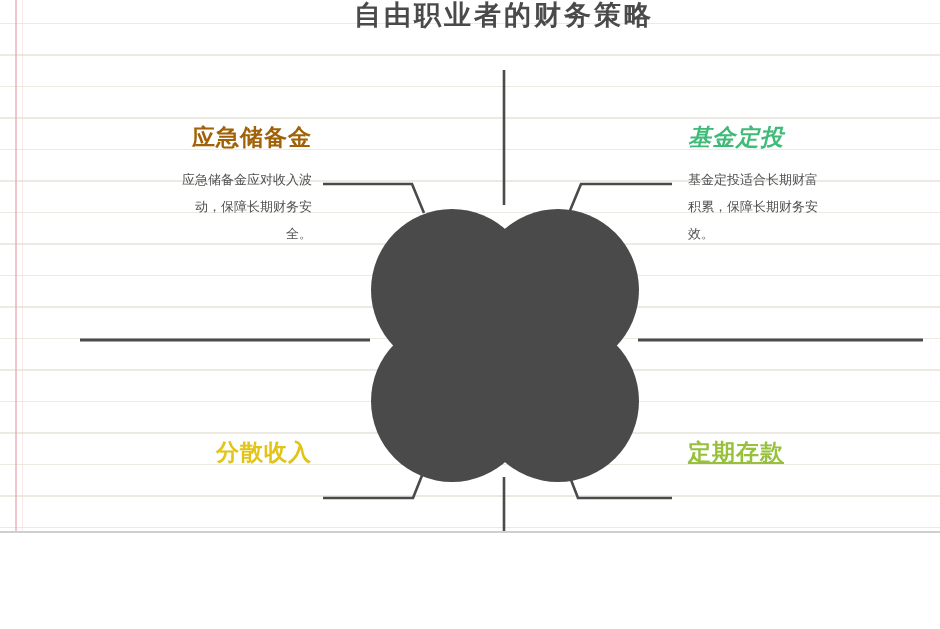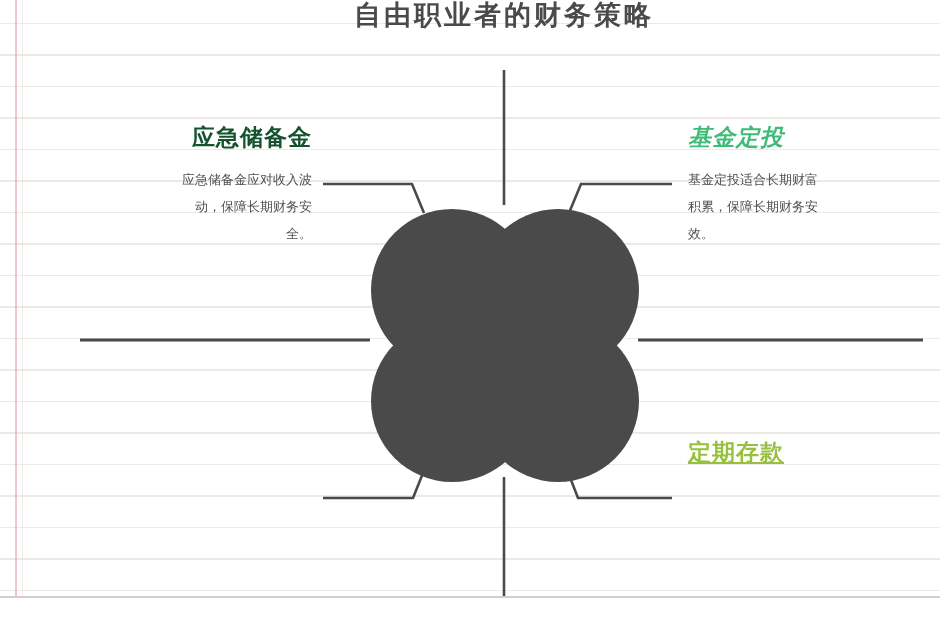--- a/index.html
+++ b/index.html
@@ -1,19 +1,19 @@
 <!DOCTYPE html>
 <html style="--ink: #4a4a4a; --body-text: #4f4f4f; --rule-line: #edeae3; --margin-pink: #e5a0a8; --bottom-edge: #cfcfcf;"><head>
 <meta charset="utf-8">
 <style>
   html, body { margin: 0; padding: 0; }
   .canvas {
     position: relative;
     width: 940px;
-    height: 598px;
+    height: 533px;
     background: #ffffff;
     overflow: hidden;
     font-family: "Liberation Serif", serif;
   }
   
   .rules {
     position: absolute;
     inset: 0;
     background: repeating-linear-gradient(
       to bottom,
@@ -116,34 +116,35 @@
       <circle class="petal" cx="452" cy="290" r="81"></circle>
       <circle class="petal" cx="558" cy="290" r="81"></circle>
       <circle class="petal" cx="452" cy="401" r="81"></circle>
       <circle class="petal" cx="558" cy="401" r="81"></circle>
     </g>
   </svg>
 
   <h1 class="title">自由职业者的财务策略</h1>
 
   <div class="section sec-tl">
-    <h2 class="heading" style="color: #14532d;">应急储备金</h2>
+    <h2 class="heading" style="color: #a16207;">应急储备金</h2>
     <p class="body">应急储备金应对收入波
 动，保障长期财务安
 全。</p>
   </div>
 
   <div class="section sec-tr">
     <h2 class="heading" style="color: rgb(63, 187, 120); font-style: italic;">基金定投</h2>
     <p class="body">基金定投适合长期财富
 积累，保障长期财务安
 效。</p>
   </div>
 
   <div class="section sec-bl">
+    <h2 class="heading" style="color: rgb(226, 196, 23);">分散收入</h2>
   </div>
 
   <div class="section sec-br">
     <h2 class="heading" style="color: rgb(151, 193, 61); text-decoration: underline;">定期存款</h2>
   </div>
 
   <div class="bottom-edge"></div>
 </div>
 
 </body></html>

